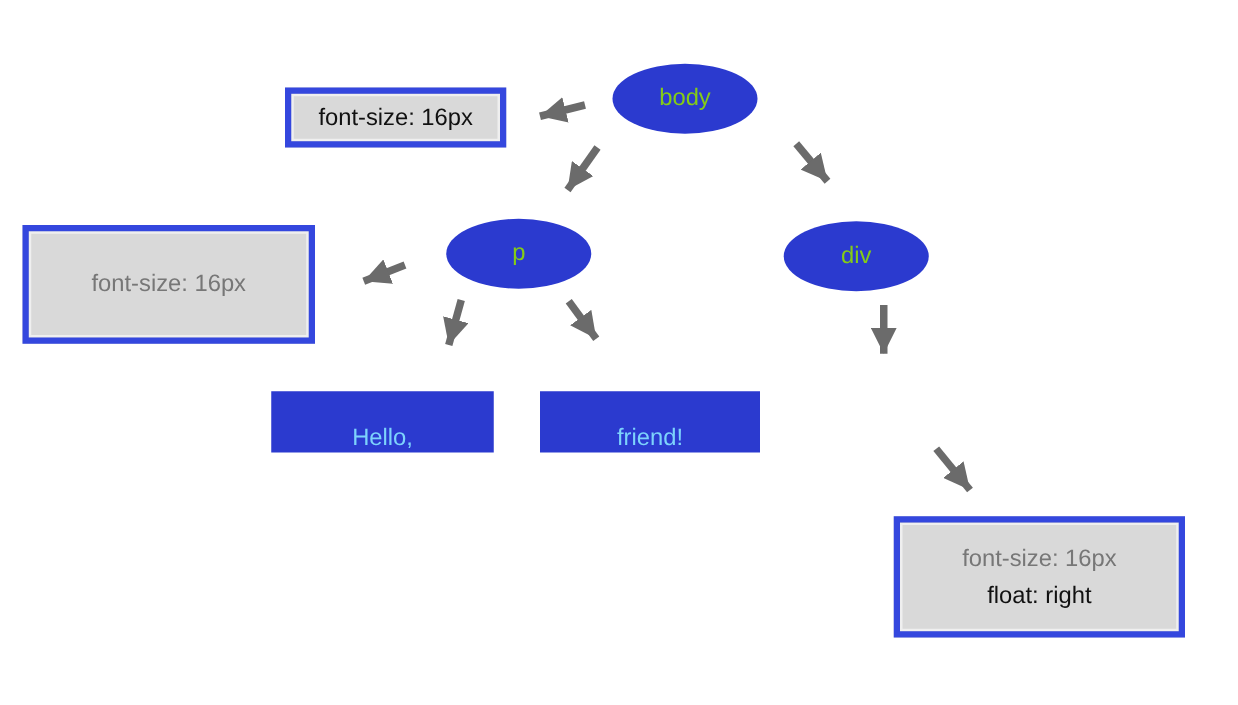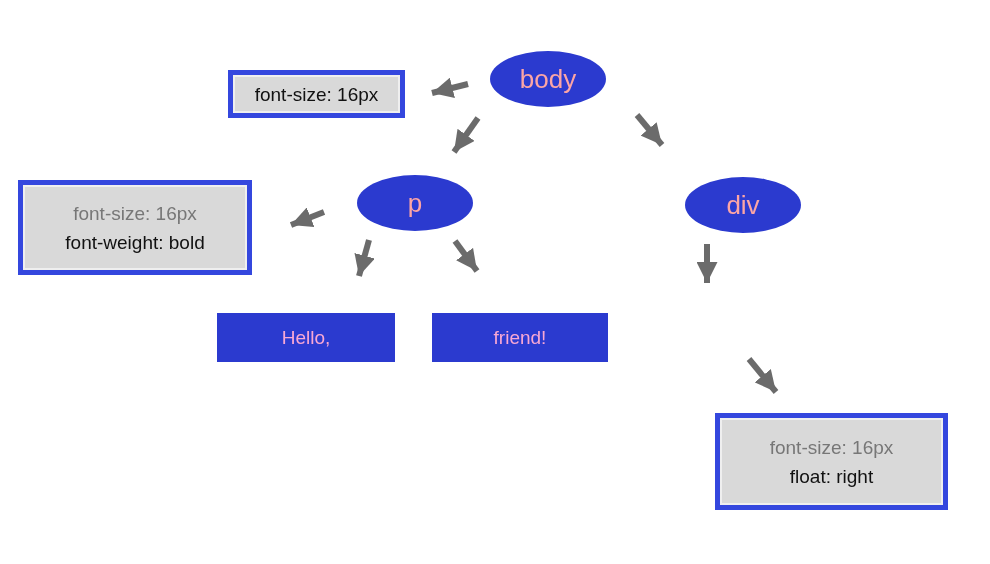--- a/index.html
+++ b/index.html
@@ -8,48 +8,48 @@
     width:990px;height:564px;
     background:#ffffff;
     overflow:hidden;
     font-family:"Liberation Sans", sans-serif;
   }
   .node{
     position:absolute;
     background:#2b3acf;
     border-radius:50%;
     display:flex;align-items:center;justify-content:center;
-    color:#fca5a5;
-    font-size:26px;
+    color:#84cc16;
+    font-size:19px;
   }
   .ellipse-body{left:490px;top:51px;width:116px;height:56px;}
   .ellipse-p{left:357px;top:175px;width:116px;height:56px;}
-  .ellipse-div{left:685px;top:177px;width:116px;height:56px;}
+  .ellipse-div{left:627px;top:177px;width:116px;height:56px;}
   .ellipse-img{left:650px;top:300px;width:116px;height:56px;}
   .stylebox{
     position:absolute;
     box-sizing:border-box;
     background:#d9d9d9;
     border:5px solid #3447de;
     box-shadow:inset 0 0 0 2px #efefef;
     display:flex;flex-direction:column;align-items:center;justify-content:center;
     gap:10px;
     font-size:19px;
   }
   .stylebox .line{line-height:1;}
   .line.inherited{color:#777777;}
   .line.declared{color:#111111;}
   .box-body{left:228px;top:70px;width:177px;height:48px;}
   .box-p{left:18px;top:180px;width:234px;height:95px;}
   .box-img{left:715px;top:413px;width:233px;height:97px;}
   .textrect{
     position:absolute;
     background:#2b3acf;
-    display:flex;align-items:center;justify-content:center;
-    color:#f9a8d4;font-size:19px;
+    display:flex;align-items:flex-end;justify-content:center;
+    color:#7dd3fc;font-size:19px;
   }
   .rect-hello{left:217px;top:313px;width:178px;height:49px;}
   .rect-friend{left:432px;top:313px;width:176px;height:49px;}
   svg.arrows{position:absolute;left:0;top:0;width:990px;height:564px;pointer-events:none;}
   svg.arrows line{stroke:#6b6b6b;stroke-width:6;}
 </style>
 </head>
 <body>
 
 <div class="canvas">
@@ -79,21 +79,20 @@
   <div class="node ellipse-div">
     <span>div</span>
   </div>
 
   <div class="stylebox box-body">
     <span class="line declared">font-size: 16px</span>
   </div>
 
   <div class="stylebox box-p">
     <span class="line inherited">font-size: 16px</span>
-    <span class="line declared">font-weight: bold</span>
   </div>
 
   <div class="stylebox box-img">
     <span class="line inherited">font-size: 16px</span>
     <span class="line declared">float: right</span>
   </div>
 
   <div class="textrect rect-hello">
     <span>Hello,</span>
   </div>

